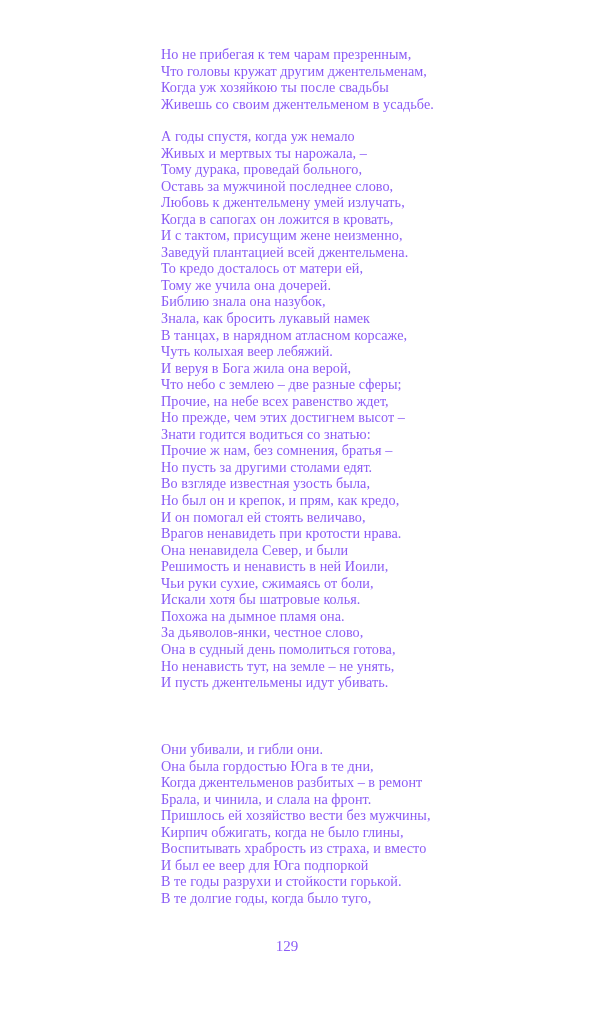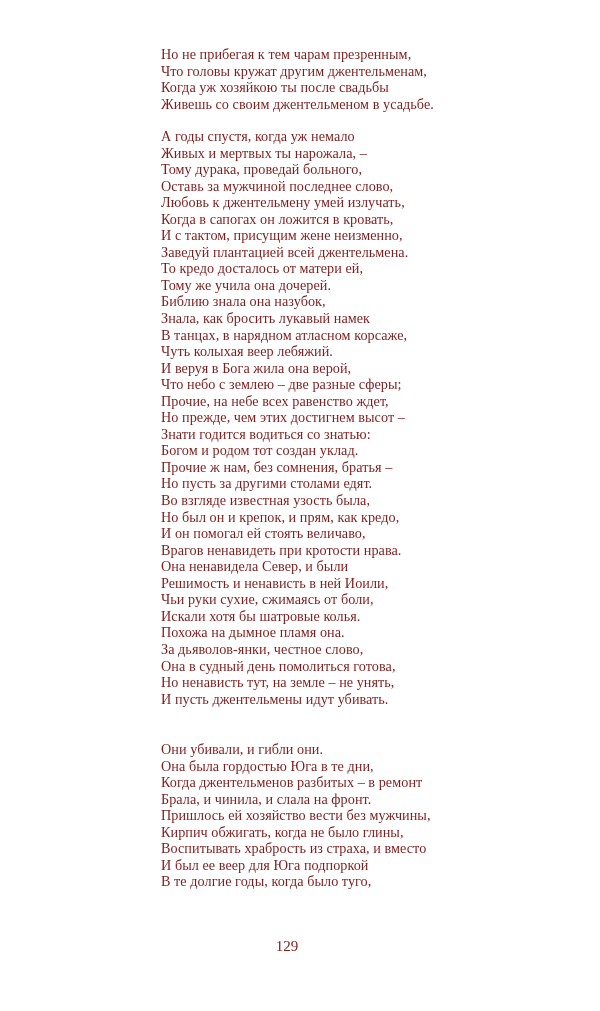--- a/index.html
+++ b/index.html
@@ -1,19 +1,19 @@
 <!DOCTYPE html>
 <html><head>
 <meta charset="utf-8">
 <style>
   html, body { margin: 0; padding: 0; background: #ffffff; }
   body { width: 600px; height: 1011px; position: relative; overflow: hidden; }
   .page {
     position: absolute; left: 0; top: 0; width: 600px; height: 1011px;
-    background: #ffffff; color: #7f1d1d;
+    background: #ffffff; color: #8b5cf6;
     font-family: "Liberation Serif", "DejaVu Serif", serif;
   }
   .stanza { position: absolute; left: 161px; width: 320px; }
   .line {
     font-size: 14.2px; line-height: 16.55px; height: 16.55px;
     white-space: nowrap; letter-spacing: 0.05px;
   }
   #stanza-1 { top: 46px; }
   #stanza-2 { top: 128px; }
   #stanza-3 { top: 741px; }
@@ -45,21 +45,20 @@
       <div class="line">Тому же учила она дочерей.</div>
       <div class="line">Библию знала она назубок,</div>
       <div class="line">Знала, как бросить лукавый намек</div>
       <div class="line">В танцах, в нарядном атласном корсаже,</div>
       <div class="line">Чуть колыхая веер лебяжий.</div>
       <div class="line">И веруя в Бога жила она верой,</div>
       <div class="line">Что небо с землею – две разные сферы;</div>
       <div class="line">Прочие, на небе всех равенство ждет,</div>
       <div class="line">Но прежде, чем этих достигнем высот –</div>
       <div class="line">Знати годится водиться со знатью:</div>
-      <div class="line">Богом и родом тот создан уклад.</div>
       <div class="line">Прочие ж нам, без сомнения, братья –</div>
       <div class="line">Но пусть за другими столами едят.</div>
       <div class="line">Во взгляде известная узость была,</div>
       <div class="line">Но был он и крепок, и прям, как кредо,</div>
       <div class="line">И он помогал ей стоять величаво,</div>
       <div class="line">Врагов ненавидеть при кротости нрава.</div>
       <div class="line">Она ненавидела Север, и были</div>
       <div class="line">Решимость и ненависть в ней Иоили,</div>
       <div class="line">Чьи руки сухие, сжимаясь от боли,</div>
       <div class="line">Искали хотя бы шатровые колья.</div>
@@ -71,16 +70,17 @@
     </div>
   <div class="stanza" id="stanza-3">
       <div class="line">Они убивали, и гибли они.</div>
       <div class="line">Она была гордостью Юга в те дни,</div>
       <div class="line">Когда джентельменов разбитых – в ремонт</div>
       <div class="line">Брала, и чинила, и слала на фронт.</div>
       <div class="line">Пришлось ей хозяйство вести без мужчины,</div>
       <div class="line">Кирпич обжигать, когда не было глины,</div>
       <div class="line">Воспитывать храбрость из страха, и вместо</div>
       <div class="line">И был ее веер для Юга подпоркой</div>
+      <div class="line">В те годы разрухи и стойкости горькой.</div>
       <div class="line">В те долгие годы, когда было туго,</div>
     </div>
   <div class="page-number">129</div>
 </div>
 
 </body></html>

